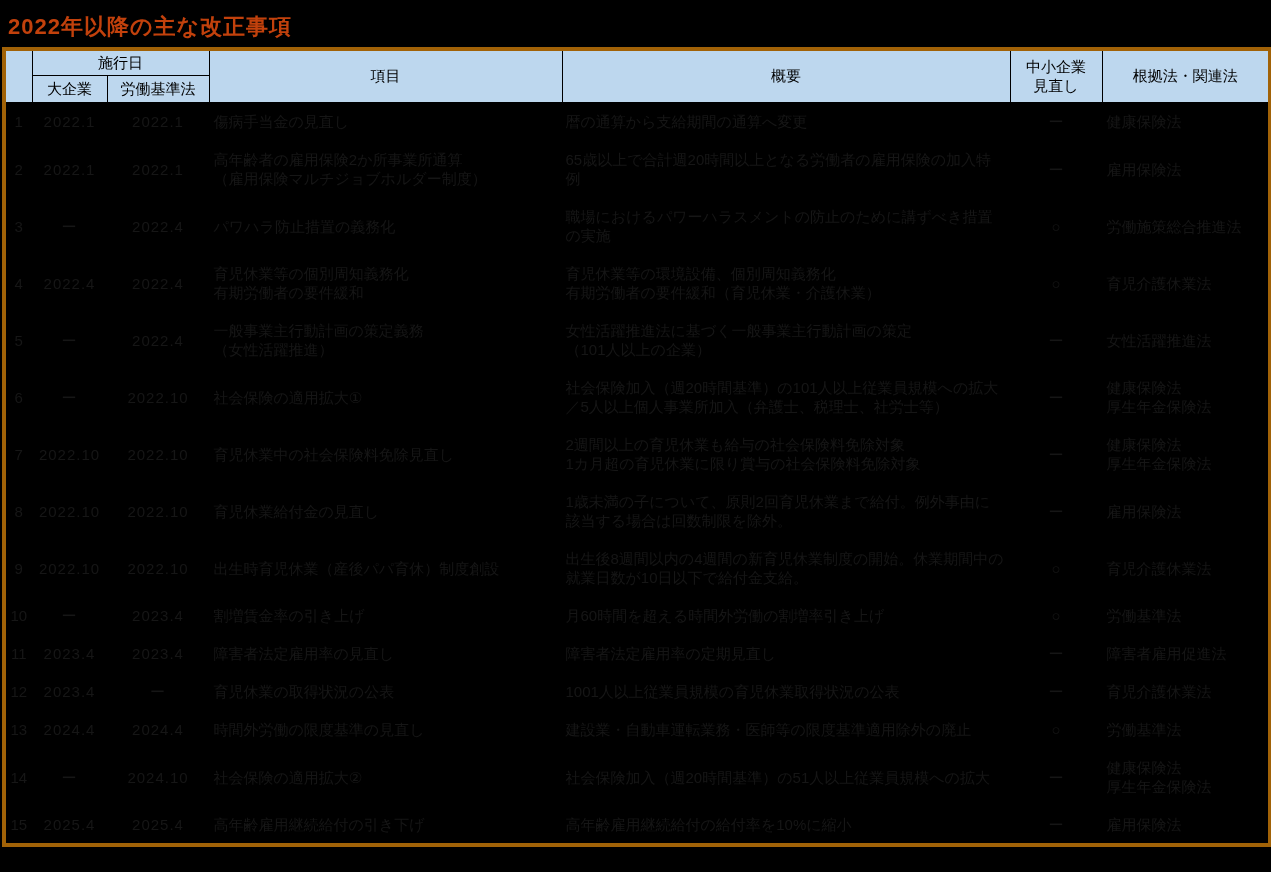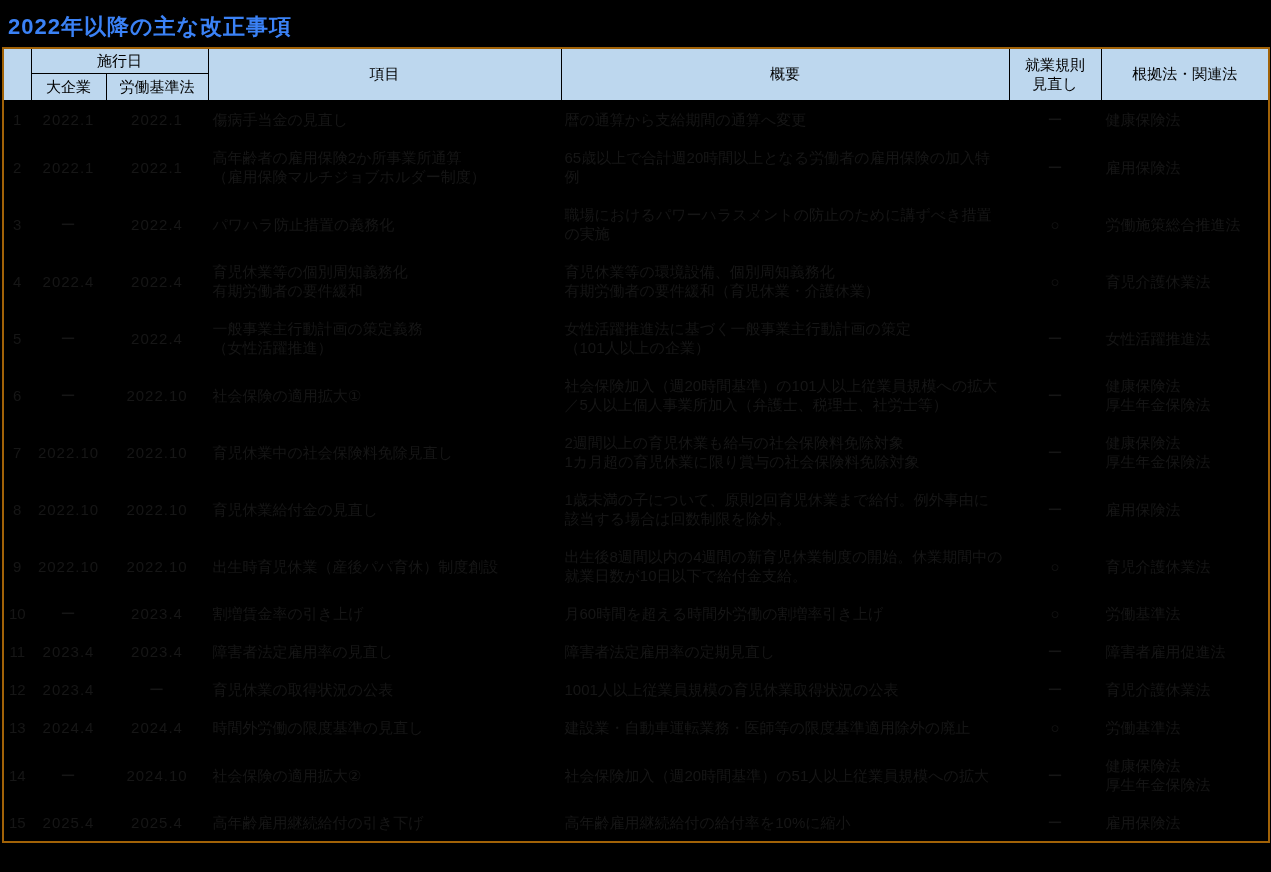--- a/index.html
+++ b/index.html
@@ -5,21 +5,21 @@
   html,body{margin:0;padding:0;}
   body{
     width:1271px;height:872px;
     background:#000000;
     font-family:"Liberation Sans","DejaVu Sans",sans-serif;
     overflow:hidden;
   }
   .page{position:relative;width:1271px;height:872px;background:#000;}
   .title{
     position:absolute;left:8px;top:12px;
-    font-size:22px;font-weight:bold;color:#3b82f6;
+    font-size:22px;font-weight:bold;color:#c2410c;
     letter-spacing:1px;white-space:nowrap;
   }
   table.main{
     position:absolute;left:2px;top:47px;
     border-collapse:collapse;table-layout:fixed;
     width:1266px;
     font-size:15px;color:#161616;
   }
   
   thead th{
@@ -27,21 +27,21 @@
     color:#000000;
     font-weight:normal;
     border:1px solid #000;
     text-align:center;vertical-align:middle;
     padding:1px 2px;
     white-space:pre-line;
     line-height:1.25;
   }
   thead tr.h1 th{height:22px;}
   thead tr.h2 th{height:24px;margin-top:44px;}
-  table.main{border:2px solid #a16207;}
+  table.main{border:4px solid #a16207;}
   
   tbody td{
     border:1px solid #000;
     background:#000;
     color:#161616;
     vertical-align:middle;
     padding:9px 5px;
     line-height:19px;
     white-space:pre-line;
     overflow:hidden;
@@ -69,21 +69,21 @@
       <col style="width:448px">
       <col style="width:92px">
       <col style="width:168px">
     </colgroup>
     <thead>
       <tr class="h1">
         <th rowspan="2"></th>
         <th colspan="2">施行日</th>
         <th rowspan="2">項目</th>
         <th rowspan="2">概要</th>
-        <th rowspan="2">就業規則
+        <th rowspan="2">中小企業
 見直し</th>
         <th rowspan="2">根拠法・関連法</th>
       </tr>
       <tr class="h2">
         <th>大企業</th>
         <th>労働基準法</th>
       </tr>
     </thead>
     <tbody id="rows">
         <tr>

